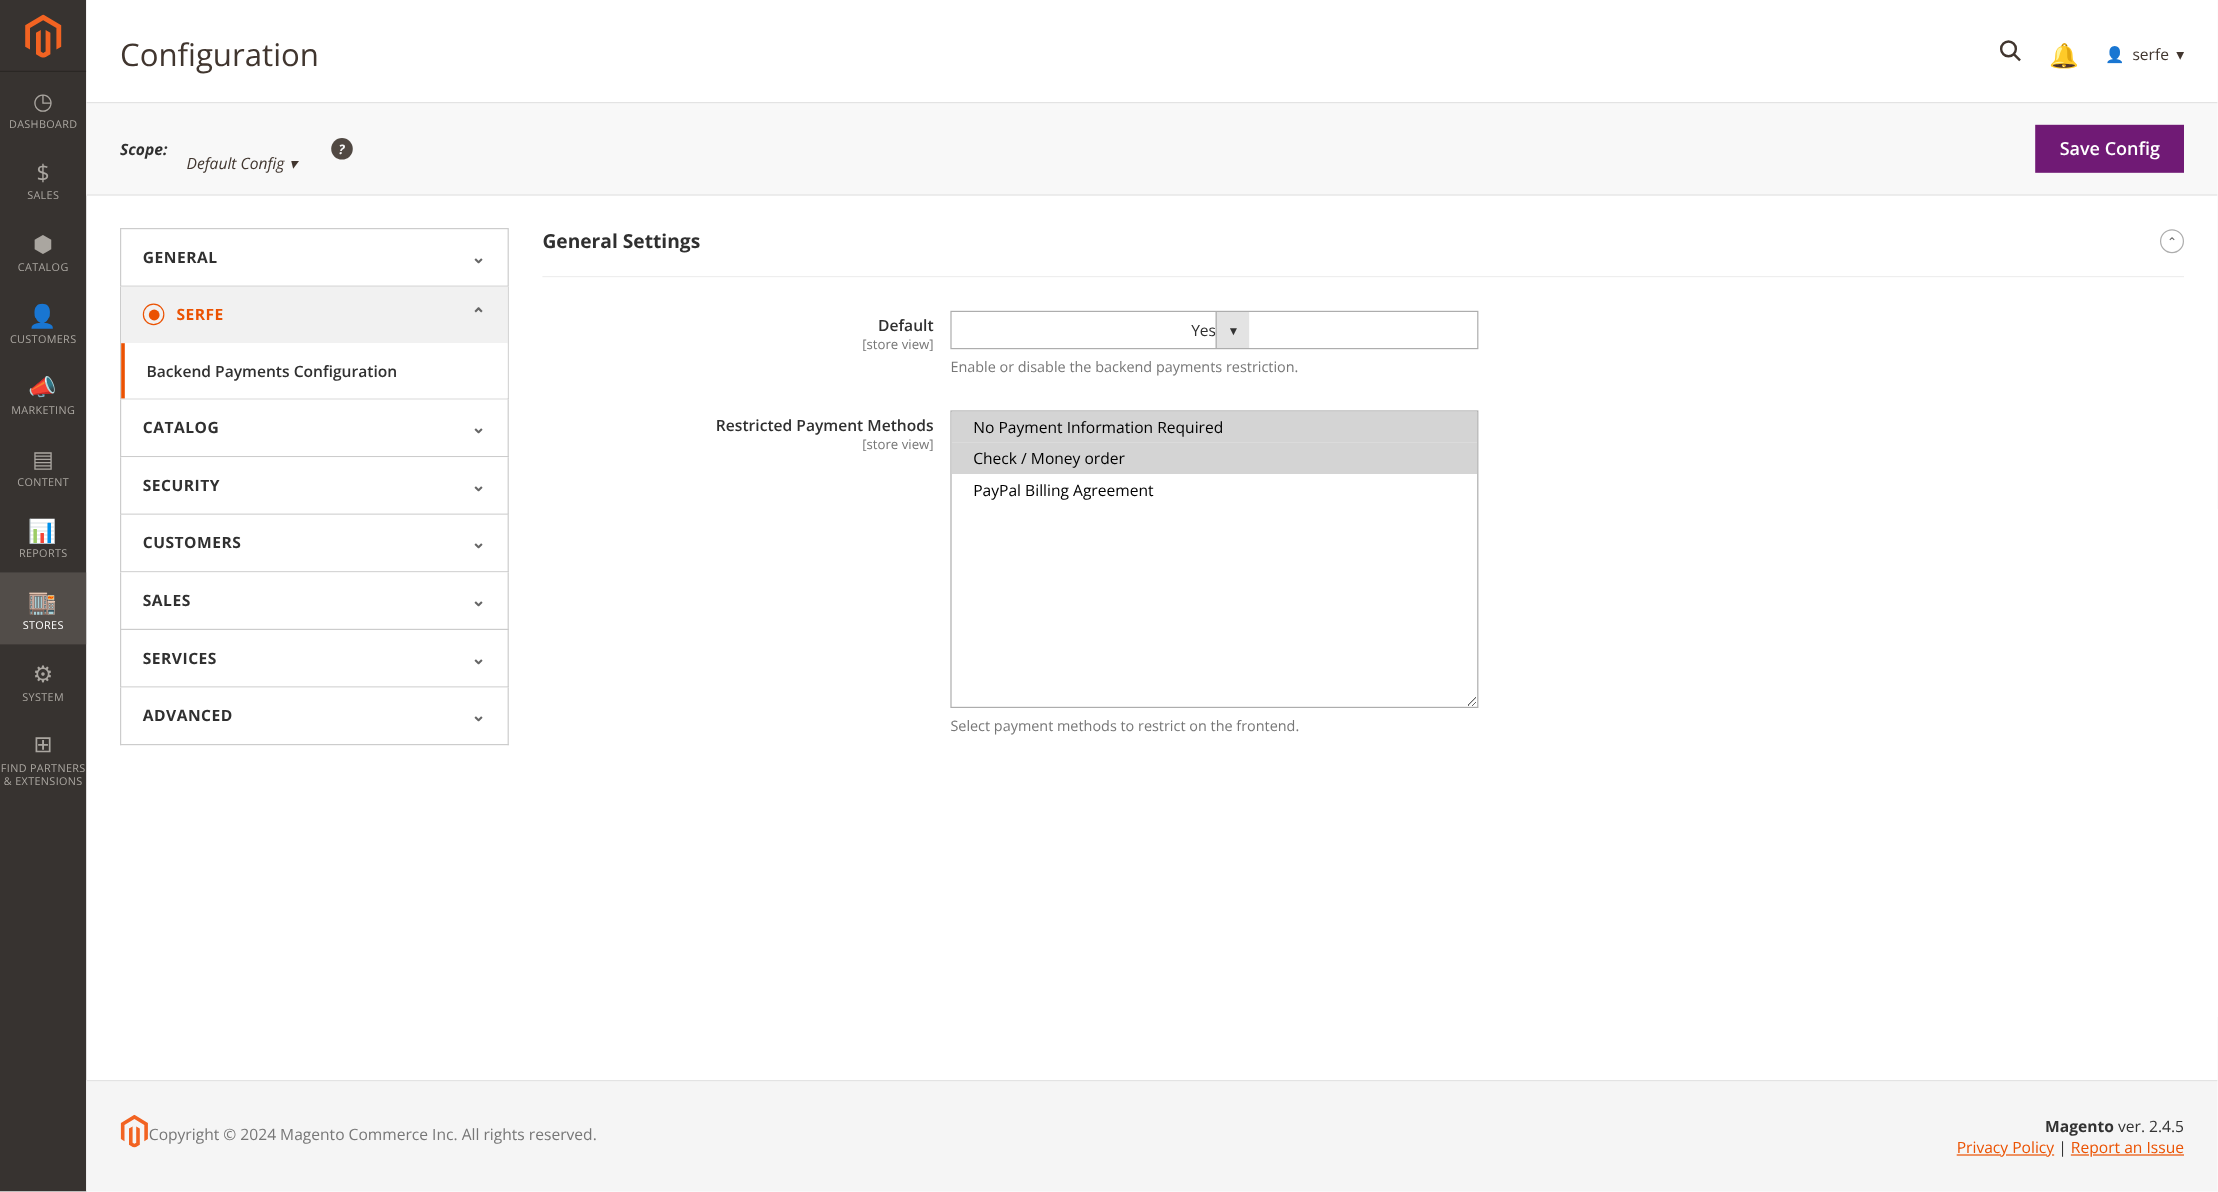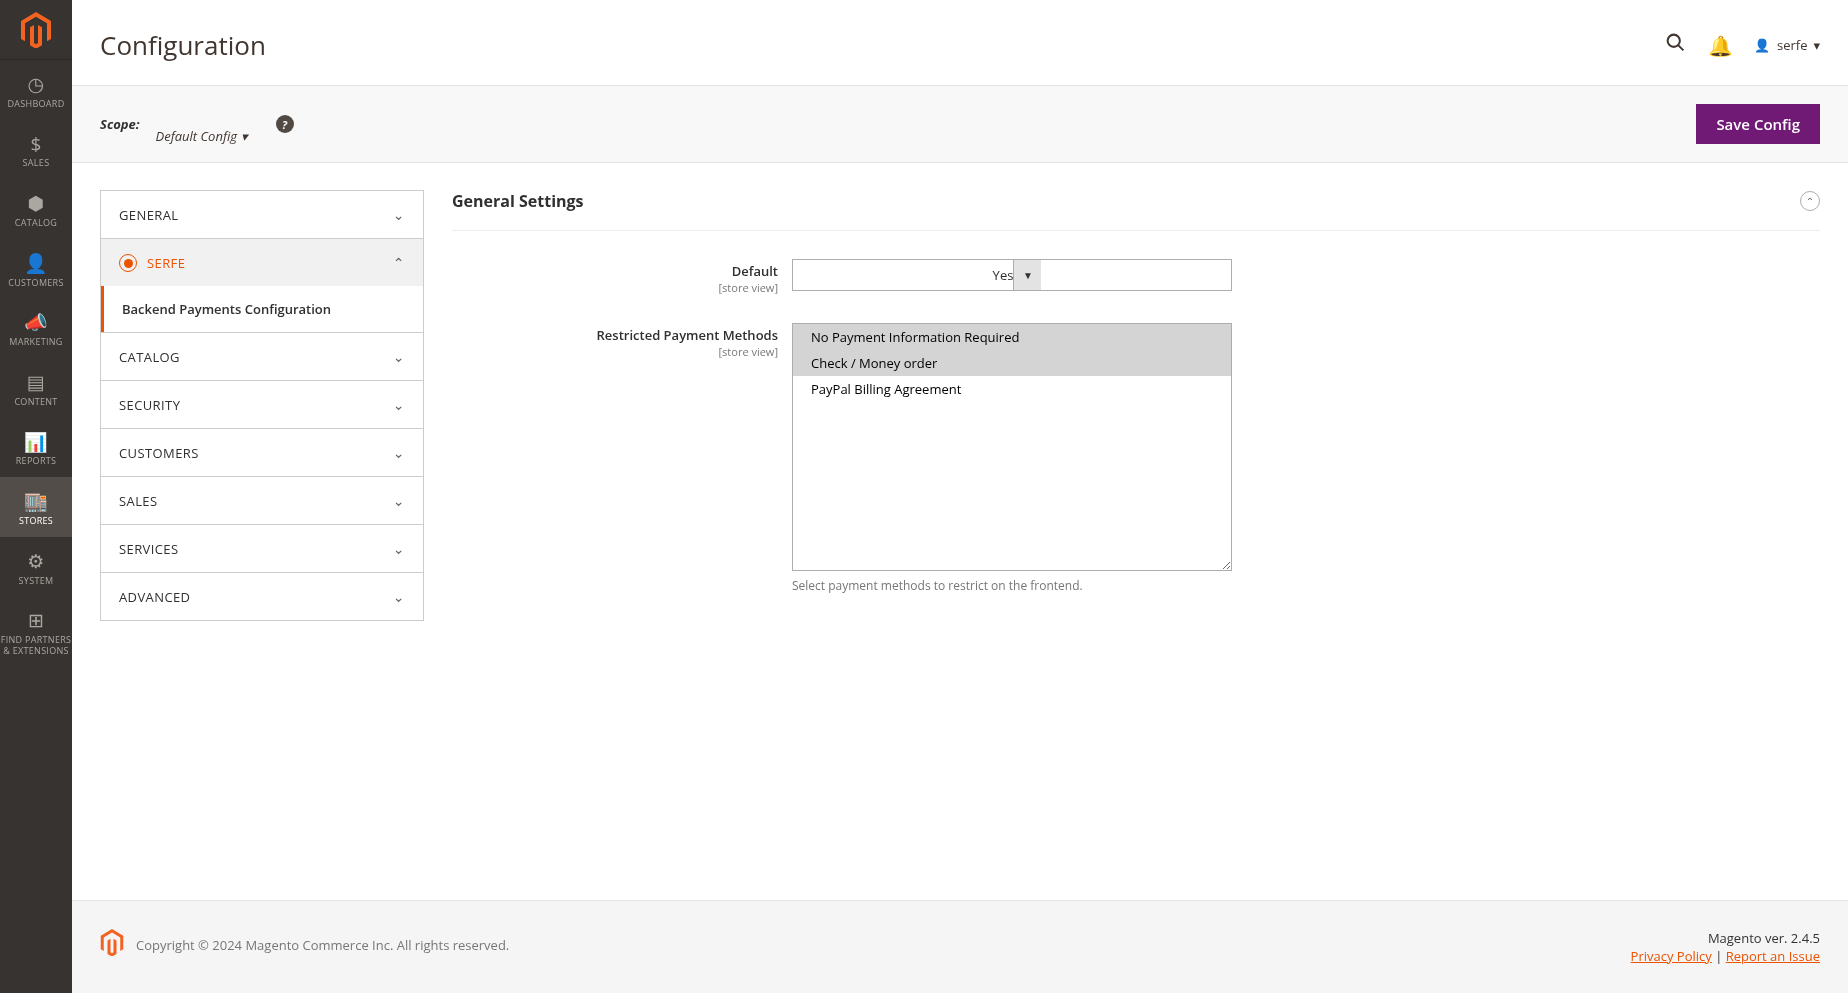--- a/index.html
+++ b/index.html
@@ -184,25 +184,25 @@
       background: #fff;
     }
 
     .tab-section:first-child {
       border-top: 1px solid #ccc;
     }
 
     .tab-header {
       padding: 14px 18px;
       display: flex;
-      align-items: flex-end;
+      align-items: flex-start;
       justify-content: space-between;
       cursor: pointer;
       font-size: 13px;
-      font-weight: 400;
+      font-weight: 700;
       color: #303030;
       letter-spacing: 0.4px;
     }
 
     .tab-header.expanded {
       background: #f1f1f1;
     }
 
     .tab-header.serfe {
       background: #f1f1f1;
@@ -369,21 +369,21 @@
       border-top: 1px solid #e3e3e3;
       padding: 28px 28px;
       display: flex;
       align-items: flex-start;
       justify-content: space-between;
     }
 
     .footer-left {
       display: flex;
       align-items: center;
-      gap: 12px;
+      gap: 0;
       color: #777;
       font-size: 13px;
     }
 
     .footer-logo svg {
       width: 24px;
       height: 27px;
     }
 
     .footer-right {
@@ -391,21 +391,21 @@
       font-size: 13px;
       color: #333;
     }
 
     .footer-right a {
       color: #eb5202;
       text-decoration: underline;
     }
 
     .ver-label {
-      font-weight: 400;
+      font-weight: 700;
     }
   </style>
 </head>
 <body>
 
 <nav class="sidebar">
   <div class="logo">
     <svg viewBox="0 0 32 36">
         <path fill="#f26322" d="M16 0 L31 9 L31 27 L27 29.3 L27 11.3 L16 4.8 L5 11.3 L5 29.3 L1 27 L1 9 Z M14 13 L14 31 L16 32.2 L18 31 L18 13 L22 15.3 L22 33.3 L16 36.8 L10 33.3 L10 15.3 Z"></path>
       </svg>
@@ -557,20 +557,21 @@
         <div class="field-row">
           <div class="field-label">
             <div class="field-label-text">Default</div>
             <div class="field-scope">[store view]</div>
           </div>
           <div class="field-control">
             <div class="select">
               <span>Yes</span>
               <span class="select-arrow">▼</span>
             </div>
+            <div class="hint">Enable or disable the backend payments restriction.</div>
           </div>
         </div>
 
         <div class="field-row">
           <div class="field-label">
             <div class="field-label-text">Restricted Payment Methods</div>
             <div class="field-scope">[store view]</div>
           </div>
           <div class="field-control">
             <div class="multiselect">

